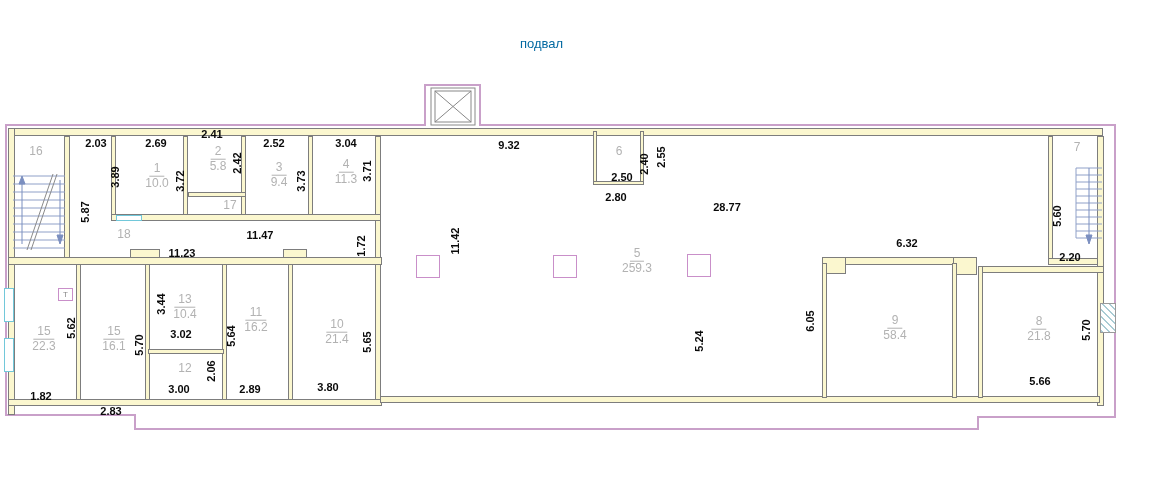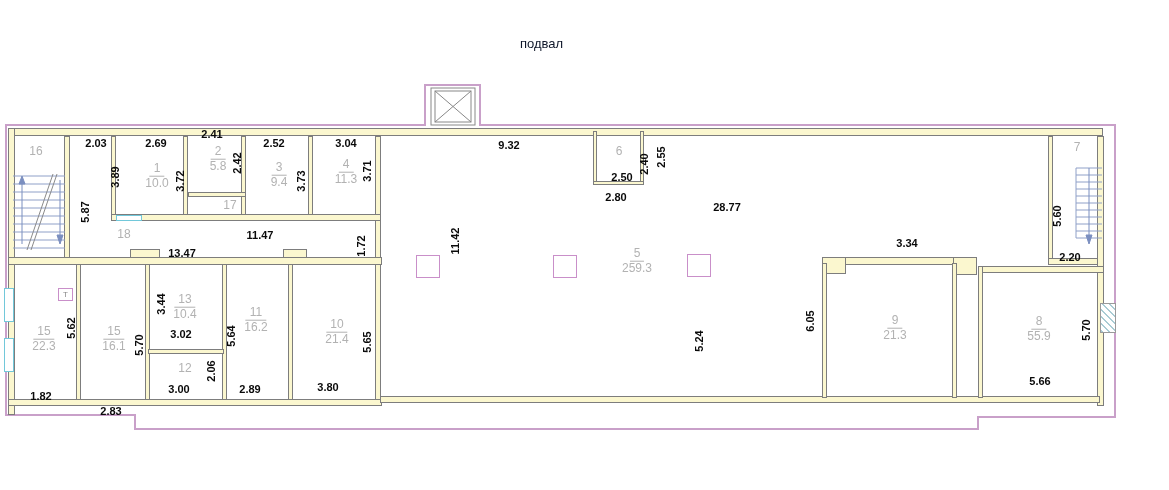--- a/index.html
+++ b/index.html
@@ -13,21 +13,21 @@
   .room{position:absolute;transform:translate(-50%,-50%);display:flex;flex-direction:column;
         align-items:center;color:#b2b2b2;font-size:12px;line-height:1.15;white-space:nowrap;}
   .room .rn{border-bottom:1px solid #b2b2b2;padding:0 4px;}
   .room.solo .rn{border-bottom:none;padding:0;}
   .win{position:absolute;background:#fff;border:1px solid #72c8da;box-sizing:border-box;}
   .col{position:absolute;background:#fff;border:1px solid #c98fc9;box-sizing:border-box;}
   .hatch{position:absolute;background:repeating-linear-gradient(45deg,#a9ccd4 0px,#a9ccd4 1.5px,#ffffff 1.5px,#ffffff 5px);
          border:1px solid #9a9a9a;box-sizing:border-box;}
   .tbox{position:absolute;border:1px solid #c98fc9;box-sizing:border-box;background:#fff;
         font-size:8px;color:#888;text-align:center;line-height:11px;}
-  .title{position:absolute;left:520px;top:36px;font-size:13px;color:#0f172a;line-height:16px;}
+  .title{position:absolute;left:520px;top:36px;font-size:13px;color:#0369a1;line-height:16px;}
   svg{position:absolute;}
 </style>
 </head>
 <body>
 
 <div id="stage">
 
   <div class="title">
     <div>подвал</div>
   </div>
@@ -175,25 +175,25 @@
     </div>
   <div class="room" style="left:637px;top:261px">
       <span class="rn">5</span>
       <span class="ra">259.3</span>
     </div>
   <div class="room solo" style="left:1077px;top:148px">
       <span class="rn">7</span>
     </div>
   <div class="room" style="left:895px;top:328px">
       <span class="rn">9</span>
-      <span class="ra">21.3</span>
+      <span class="ra">58.4</span>
     </div>
   <div class="room" style="left:1039px;top:329px">
       <span class="rn">8</span>
-      <span class="ra">55.9</span>
+      <span class="ra">21.8</span>
     </div>
   <div class="room" style="left:44px;top:339px">
       <span class="rn">15</span>
       <span class="ra">22.3</span>
     </div>
   <div class="room" style="left:114px;top:339px">
       <span class="rn">15</span>
       <span class="ra">16.1</span>
     </div>
   <div class="room" style="left:185px;top:307px">
@@ -218,29 +218,29 @@
   <div class="dim" style="left:274px;top:143px">2.52</div>
   <div class="dim" style="left:346px;top:143px">3.04</div>
   <div class="dim" style="left:509px;top:145px">9.32</div>
   <div class="dim v" style="left:115px;top:177px">3.89</div>
   <div class="dim v" style="left:85px;top:212px">5.87</div>
   <div class="dim v" style="left:180px;top:181px">3.72</div>
   <div class="dim v" style="left:237px;top:163px">2.42</div>
   <div class="dim v" style="left:301px;top:181px">3.73</div>
   <div class="dim v" style="left:367px;top:171px">3.71</div>
   <div class="dim" style="left:260px;top:235px">11.47</div>
-  <div class="dim" style="left:182px;top:253px">13.47</div>
+  <div class="dim" style="left:182px;top:253px">11.23</div>
   <div class="dim v" style="left:361px;top:246px">1.72</div>
   <div class="dim v" style="left:455px;top:241px">11.42</div>
   <div class="dim" style="left:622px;top:177px">2.50</div>
   <div class="dim v" style="left:644px;top:164px">2.40</div>
   <div class="dim v" style="left:661px;top:157px">2.55</div>
   <div class="dim" style="left:616px;top:197px">2.80</div>
   <div class="dim" style="left:727px;top:207px">28.77</div>
-  <div class="dim" style="left:907px;top:243px">3.34</div>
+  <div class="dim" style="left:907px;top:243px">6.32</div>
   <div class="dim v" style="left:1057px;top:216px">5.60</div>
   <div class="dim" style="left:1070px;top:257px">2.20</div>
   <div class="dim v" style="left:810px;top:321px">6.05</div>
   <div class="dim v" style="left:699px;top:341px">5.24</div>
   <div class="dim v" style="left:71px;top:328px">5.62</div>
   <div class="dim" style="left:41px;top:396px">1.82</div>
   <div class="dim v" style="left:139px;top:345px">5.70</div>
   <div class="dim" style="left:111px;top:411px">2.83</div>
   <div class="dim v" style="left:161px;top:304px">3.44</div>
   <div class="dim" style="left:181px;top:334px">3.02</div>

